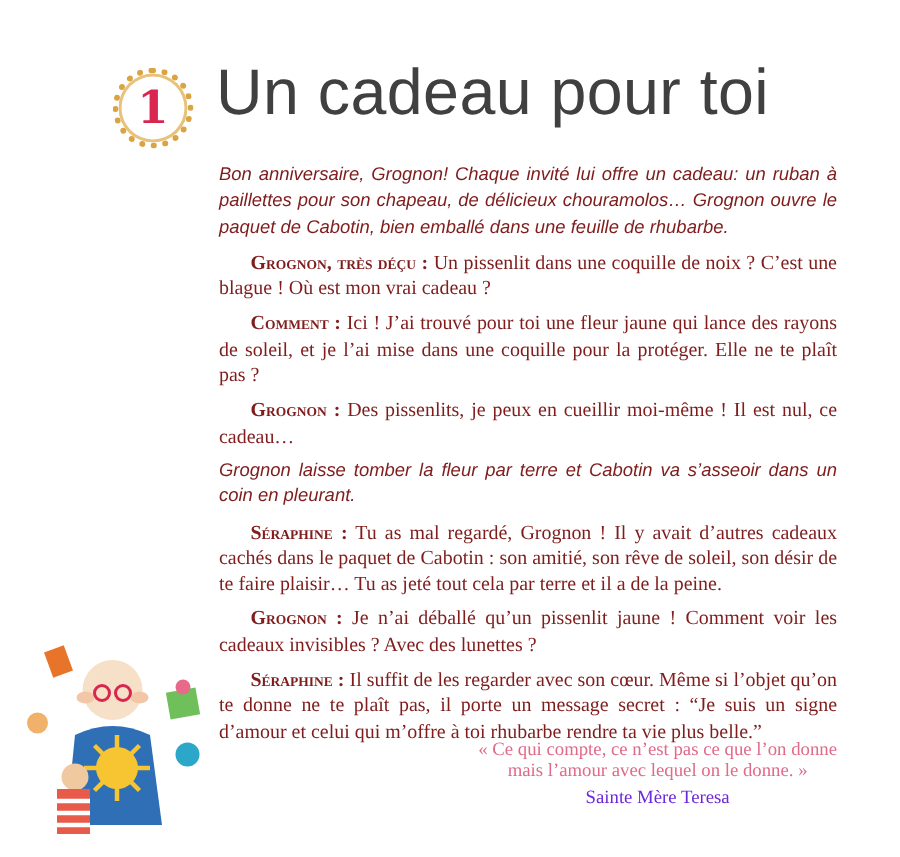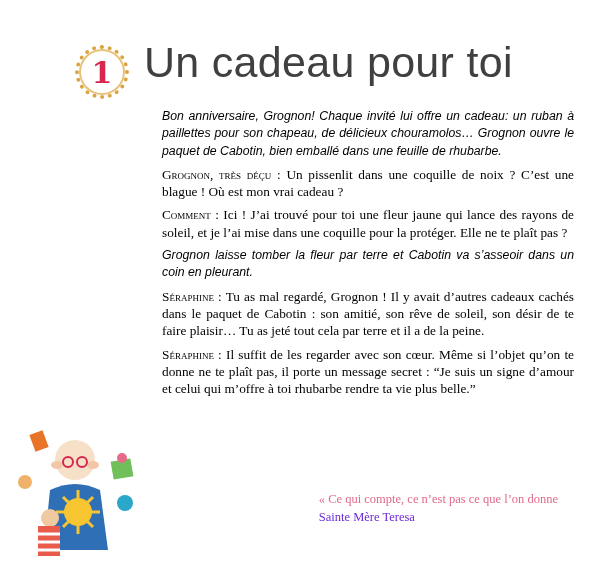--- a/index.html
+++ b/index.html
@@ -3,49 +3,52 @@
 <meta charset="utf-8">
 <style>
   html, body { margin:0; padding:0; background:#ffffff; }
   body { width:600px; height:571px; position:relative; overflow:hidden; font-family:"DejaVu Serif", serif; }
   .badge { position:absolute; left:75px; top:45px; width:54px; height:54px; border-radius:50%;
            border:4px dotted #d9a441; box-shadow: 0 0 0 2px #e8c27a inset; box-sizing:border-box;
            display:flex; align-items:center; justify-content:center; }
   .badge span { color:#d8264e; font-weight:bold; font-size:30px; font-family:"DejaVu Serif", serif; }
   .title { position:absolute; left:144px; top:38px; font-size:43px; color:#404040;
            font-family:Liberation Sans, sans-serif; white-space:nowrap; letter-spacing:0.3px; }
-  .body { position:absolute; left:162px; top:108px; width:412px; color:#000000;
+  .body { position:absolute; left:146px; top:108px; width:412px; color:#7f1d1d;
           font-family:"Liberation Serif", serif; font-size:13.3px; line-height:17.3px; }
   .p { margin:0 0 6px 0; text-align:justify; }
   .it { font-style:italic; font-family:"Liberation Sans", sans-serif; font-size:12.3px; }
-  .sp { font-variant:small-caps; font-weight:normal; }
-  .quote { position:absolute; right:42px; top:492px; text-align:left; color:#e06a8a;
+  .sp { font-variant:small-caps; font-weight:bold;margin-left:21px; }
+  .quote { position:absolute; right:42px; top:492px; text-align:center; color:#e06a8a;
            font-family:"Liberation Serif", serif; font-size:12.5px; line-height:14px; }
   .author { color:#6d28d9; margin-top:4px; }
   .illus { position:absolute; left:0; top:420px; width:150px; height:150px; }
 </style>
 </head>
 <body>
 
 <div class="badge">
   <span>1</span>
 </div>
 <div class="title">Un cadeau pour toi</div>
 
 <div class="body">
   <p class="p it"><span>Bon anniversaire, Grognon! Chaque invité lui offre un cadeau: un ruban à paillettes pour son chapeau, de délicieux chouramolos… Grognon ouvre le paquet de Cabotin, bien emballé dans une feuille de rhubarbe.</span></p>
   <p class="p"><span class="sp">Grognon, très déçu :</span><span> Un pissenlit dans une coquille de noix ? C’est une blague ! Où est mon vrai cadeau ?</span></p>
   <p class="p"><span class="sp">Comment :</span><span> Ici ! J’ai trouvé pour toi une fleur jaune qui lance des rayons de soleil, et je l’ai mise dans une coquille pour la protéger. Elle ne te plaît pas ?</span></p>
+  <p class="p"><span class="sp">Grognon :</span><span> Des pissenlits, je peux en cueillir moi-même ! Il est nul, ce cadeau…</span></p>
   <p class="p it"><span>Grognon laisse tomber la fleur par terre et Cabotin va s’asseoir dans un coin en pleurant.</span></p>
   <p class="p"><span class="sp">Séraphine :</span><span> Tu as mal regardé, Grognon ! Il y avait d’autres cadeaux cachés dans le paquet de Cabotin : son amitié, son rêve de soleil, son désir de te faire plaisir… Tu as jeté tout cela par terre et il a de la peine.</span></p>
+  <p class="p"><span class="sp">Grognon :</span><span> Je n’ai déballé qu’un pissenlit jaune ! Comment voir les cadeaux invisibles ? Avec des lunettes ?</span></p>
   <p class="p"><span class="sp">Séraphine :</span><span> Il suffit de les regarder avec son cœur. Même si l’objet qu’on te donne ne te plaît pas, il porte un message secret : “Je suis un signe d’amour et celui qui m’offre à toi rhubarbe rendre ta vie plus belle.”</span></p>
 </div>
 
 <div class="quote">
   <div>« Ce qui compte, ce n’est pas ce que l’on donne</div>
+  <div>mais l’amour avec lequel on le donne. »</div>
   <div class="author">Sainte Mère Teresa</div>
 </div>
 
 <svg class="illus" viewBox="0 0 150 150">
   <g>
     <rect x="32" y="12" width="14" height="18" fill="#e8742a" transform="rotate(-20 39 21)"></rect>
   </g>
   <rect x="112" y="40" width="20" height="18" fill="#6fbf5a" transform="rotate(-10 122 49)"></rect>
   <circle cx="122" cy="38" r="5" fill="#e86a8a"></circle>
   <circle cx="125" cy="83" r="8" fill="#2aa7c9"></circle>

